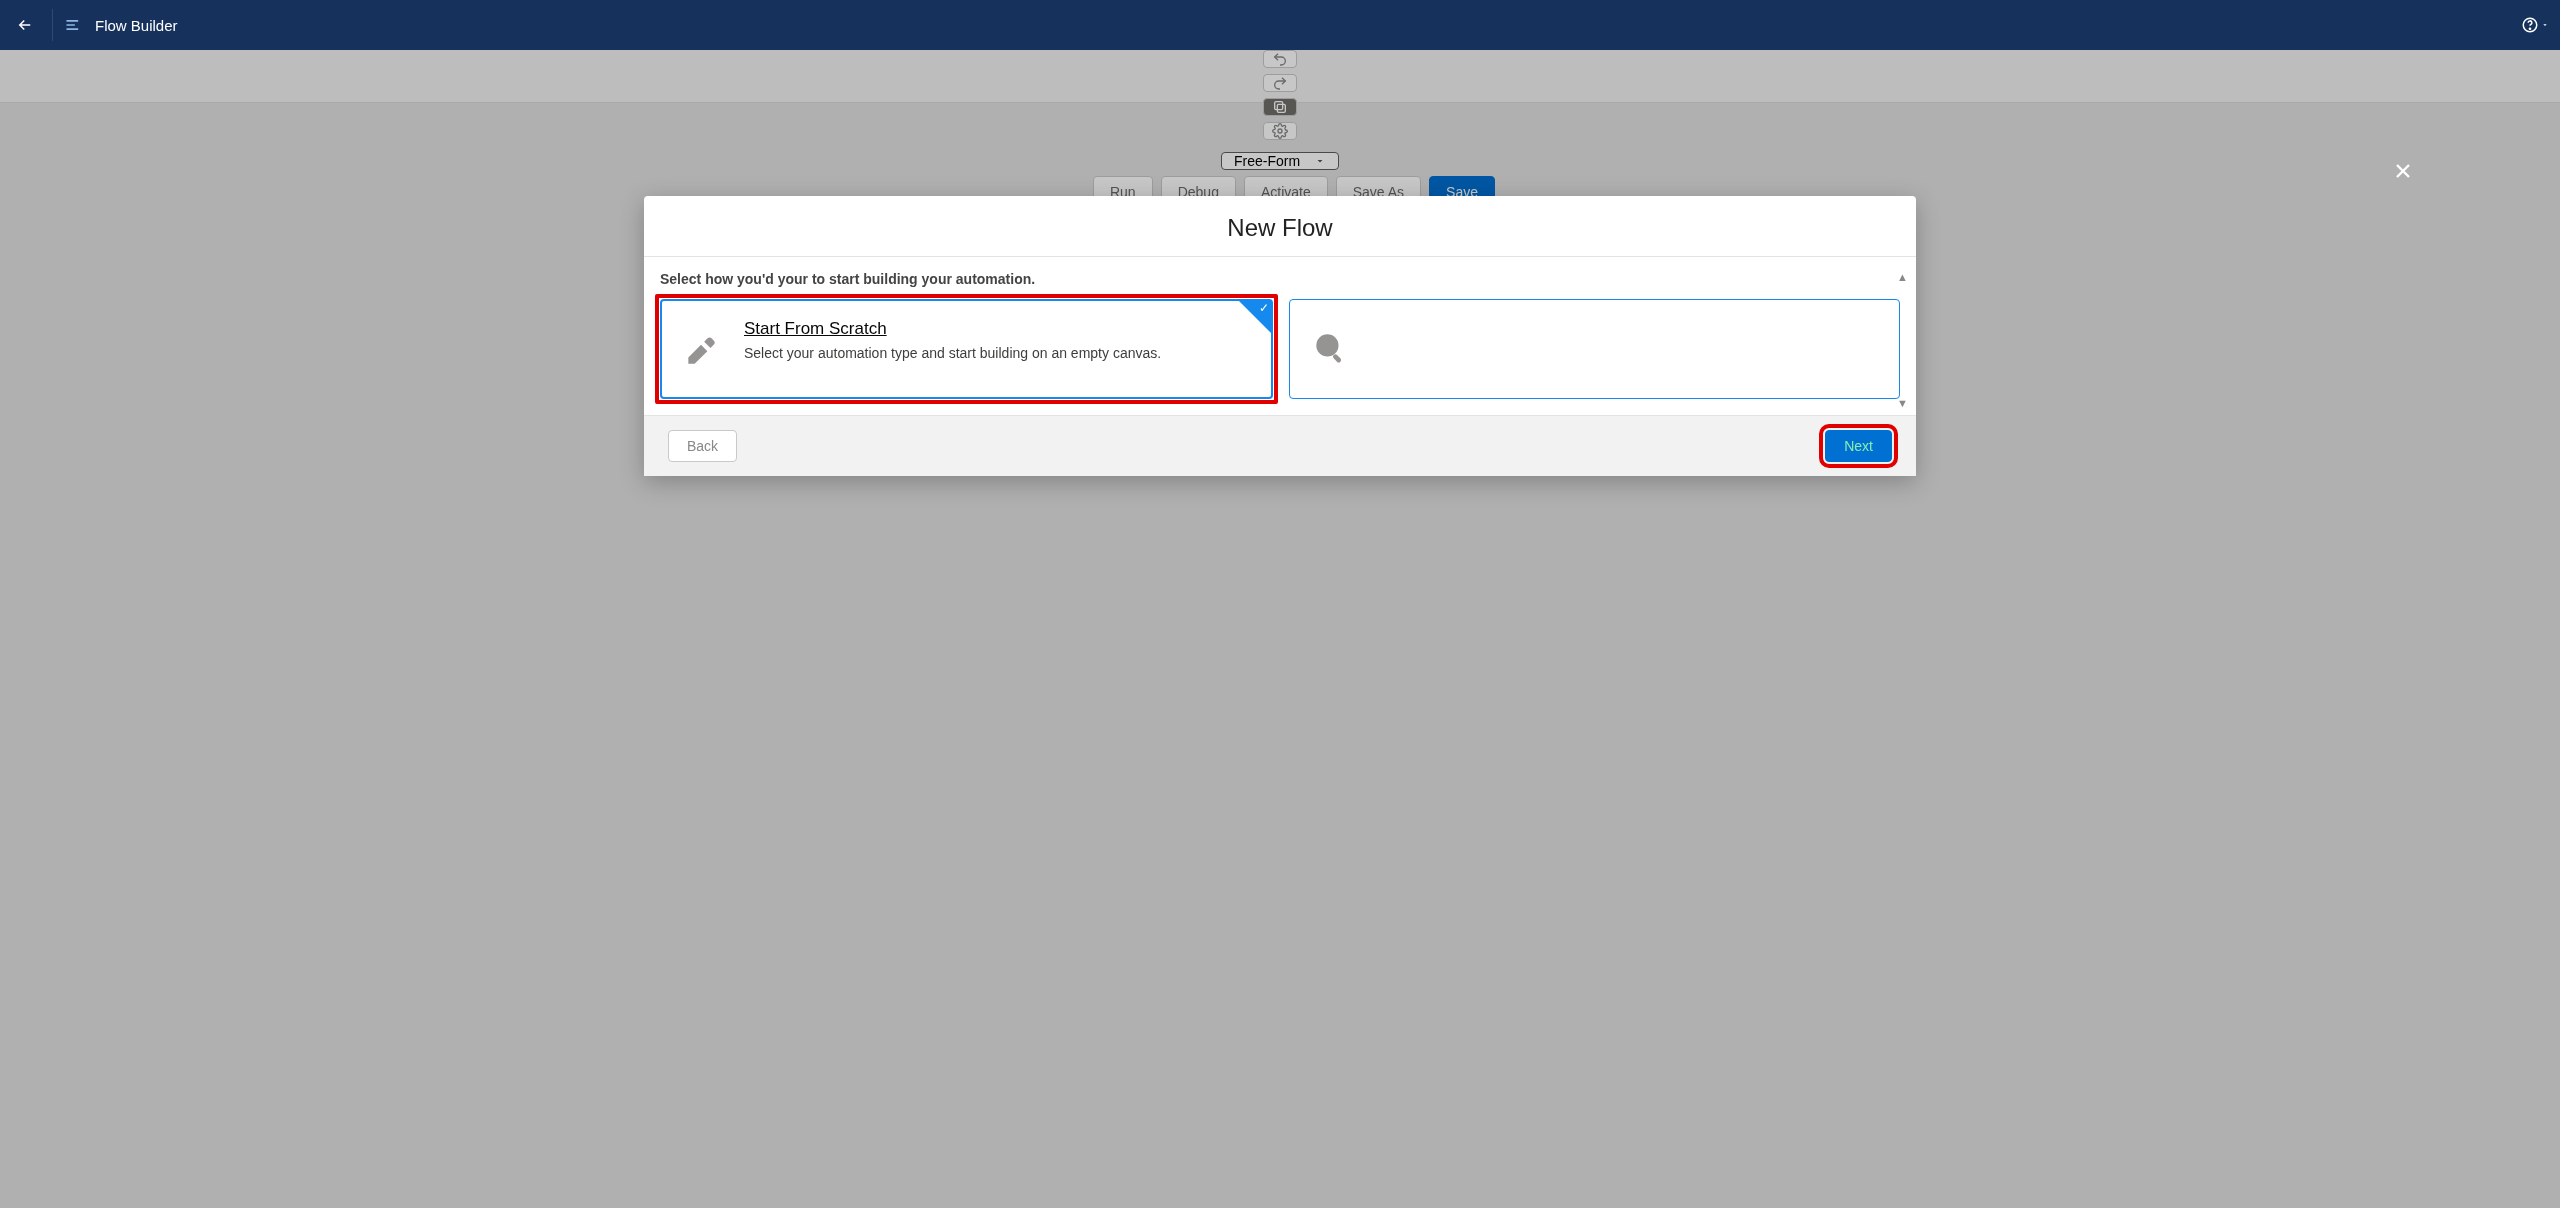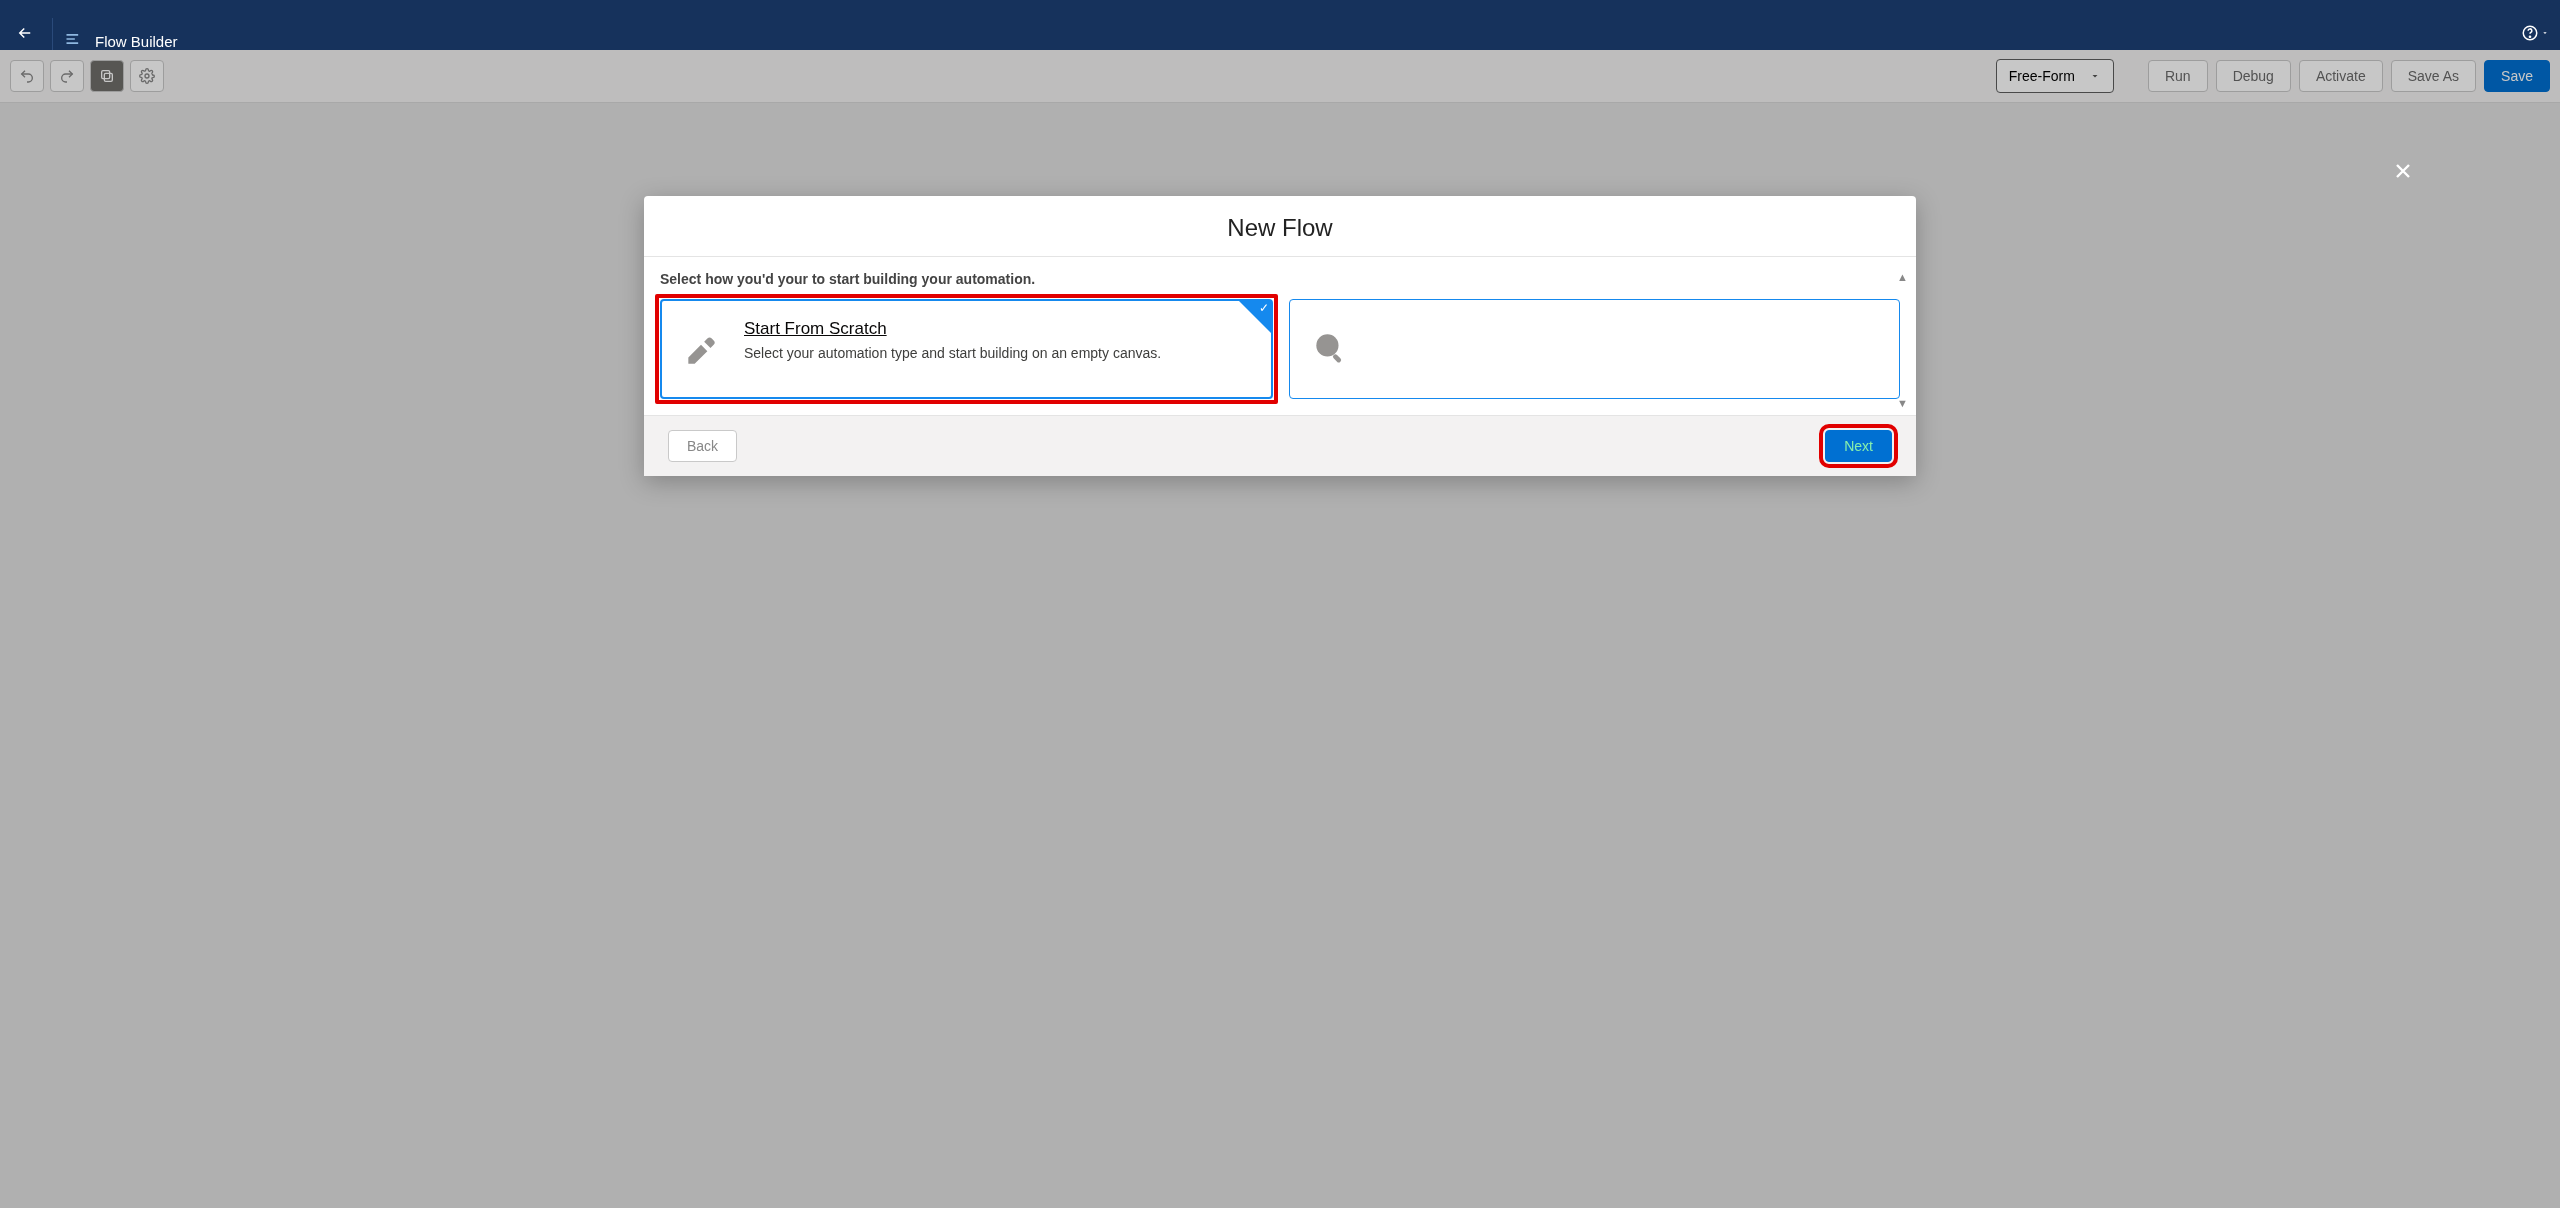--- a/index.html
+++ b/index.html
@@ -4,21 +4,21 @@
 <style>
 * { margin: 0; padding: 0; box-sizing: border-box; font-family: -apple-system, BlinkMacSystemFont, "Segoe UI", Arial, sans-serif; }
 html, body { width: 100%; height: 100%; overflow: hidden; }
 body { background: #b0b0b0; position: relative; }
 
 
 .header-bar {
   background: #16325c;
   height: 50px;
   display: flex;
-  align-items: flex-end;
+  align-items: center;
   padding: 0 8px;
   color: #fff;
 }
 .header-back {
   width: 34px; height: 34px;
   display: flex; align-items: center; justify-content: center;
   cursor: pointer;
 }
 .header-divider {
   width: 1px;
@@ -37,20 +37,21 @@
 
 
 .toolbar-row {
   height: 53px;
   background: #f3f2f2;
   border-bottom: 1px solid #d8d8d8;
   display: flex;
   align-items: center;
   padding: 0 10px;
   gap: 6px;
+  flex-direction: column;
 }
 .toolbar-row.dimmed { filter: brightness(0.78); }
 .tb-btn {
   height: 32px; min-width: 34px;
   border: 1px solid #c9c9c9;
   border-radius: 4px;
   background: #fff;
   display:flex; align-items:center; justify-content:center;
   color: #666;
   cursor: pointer;

